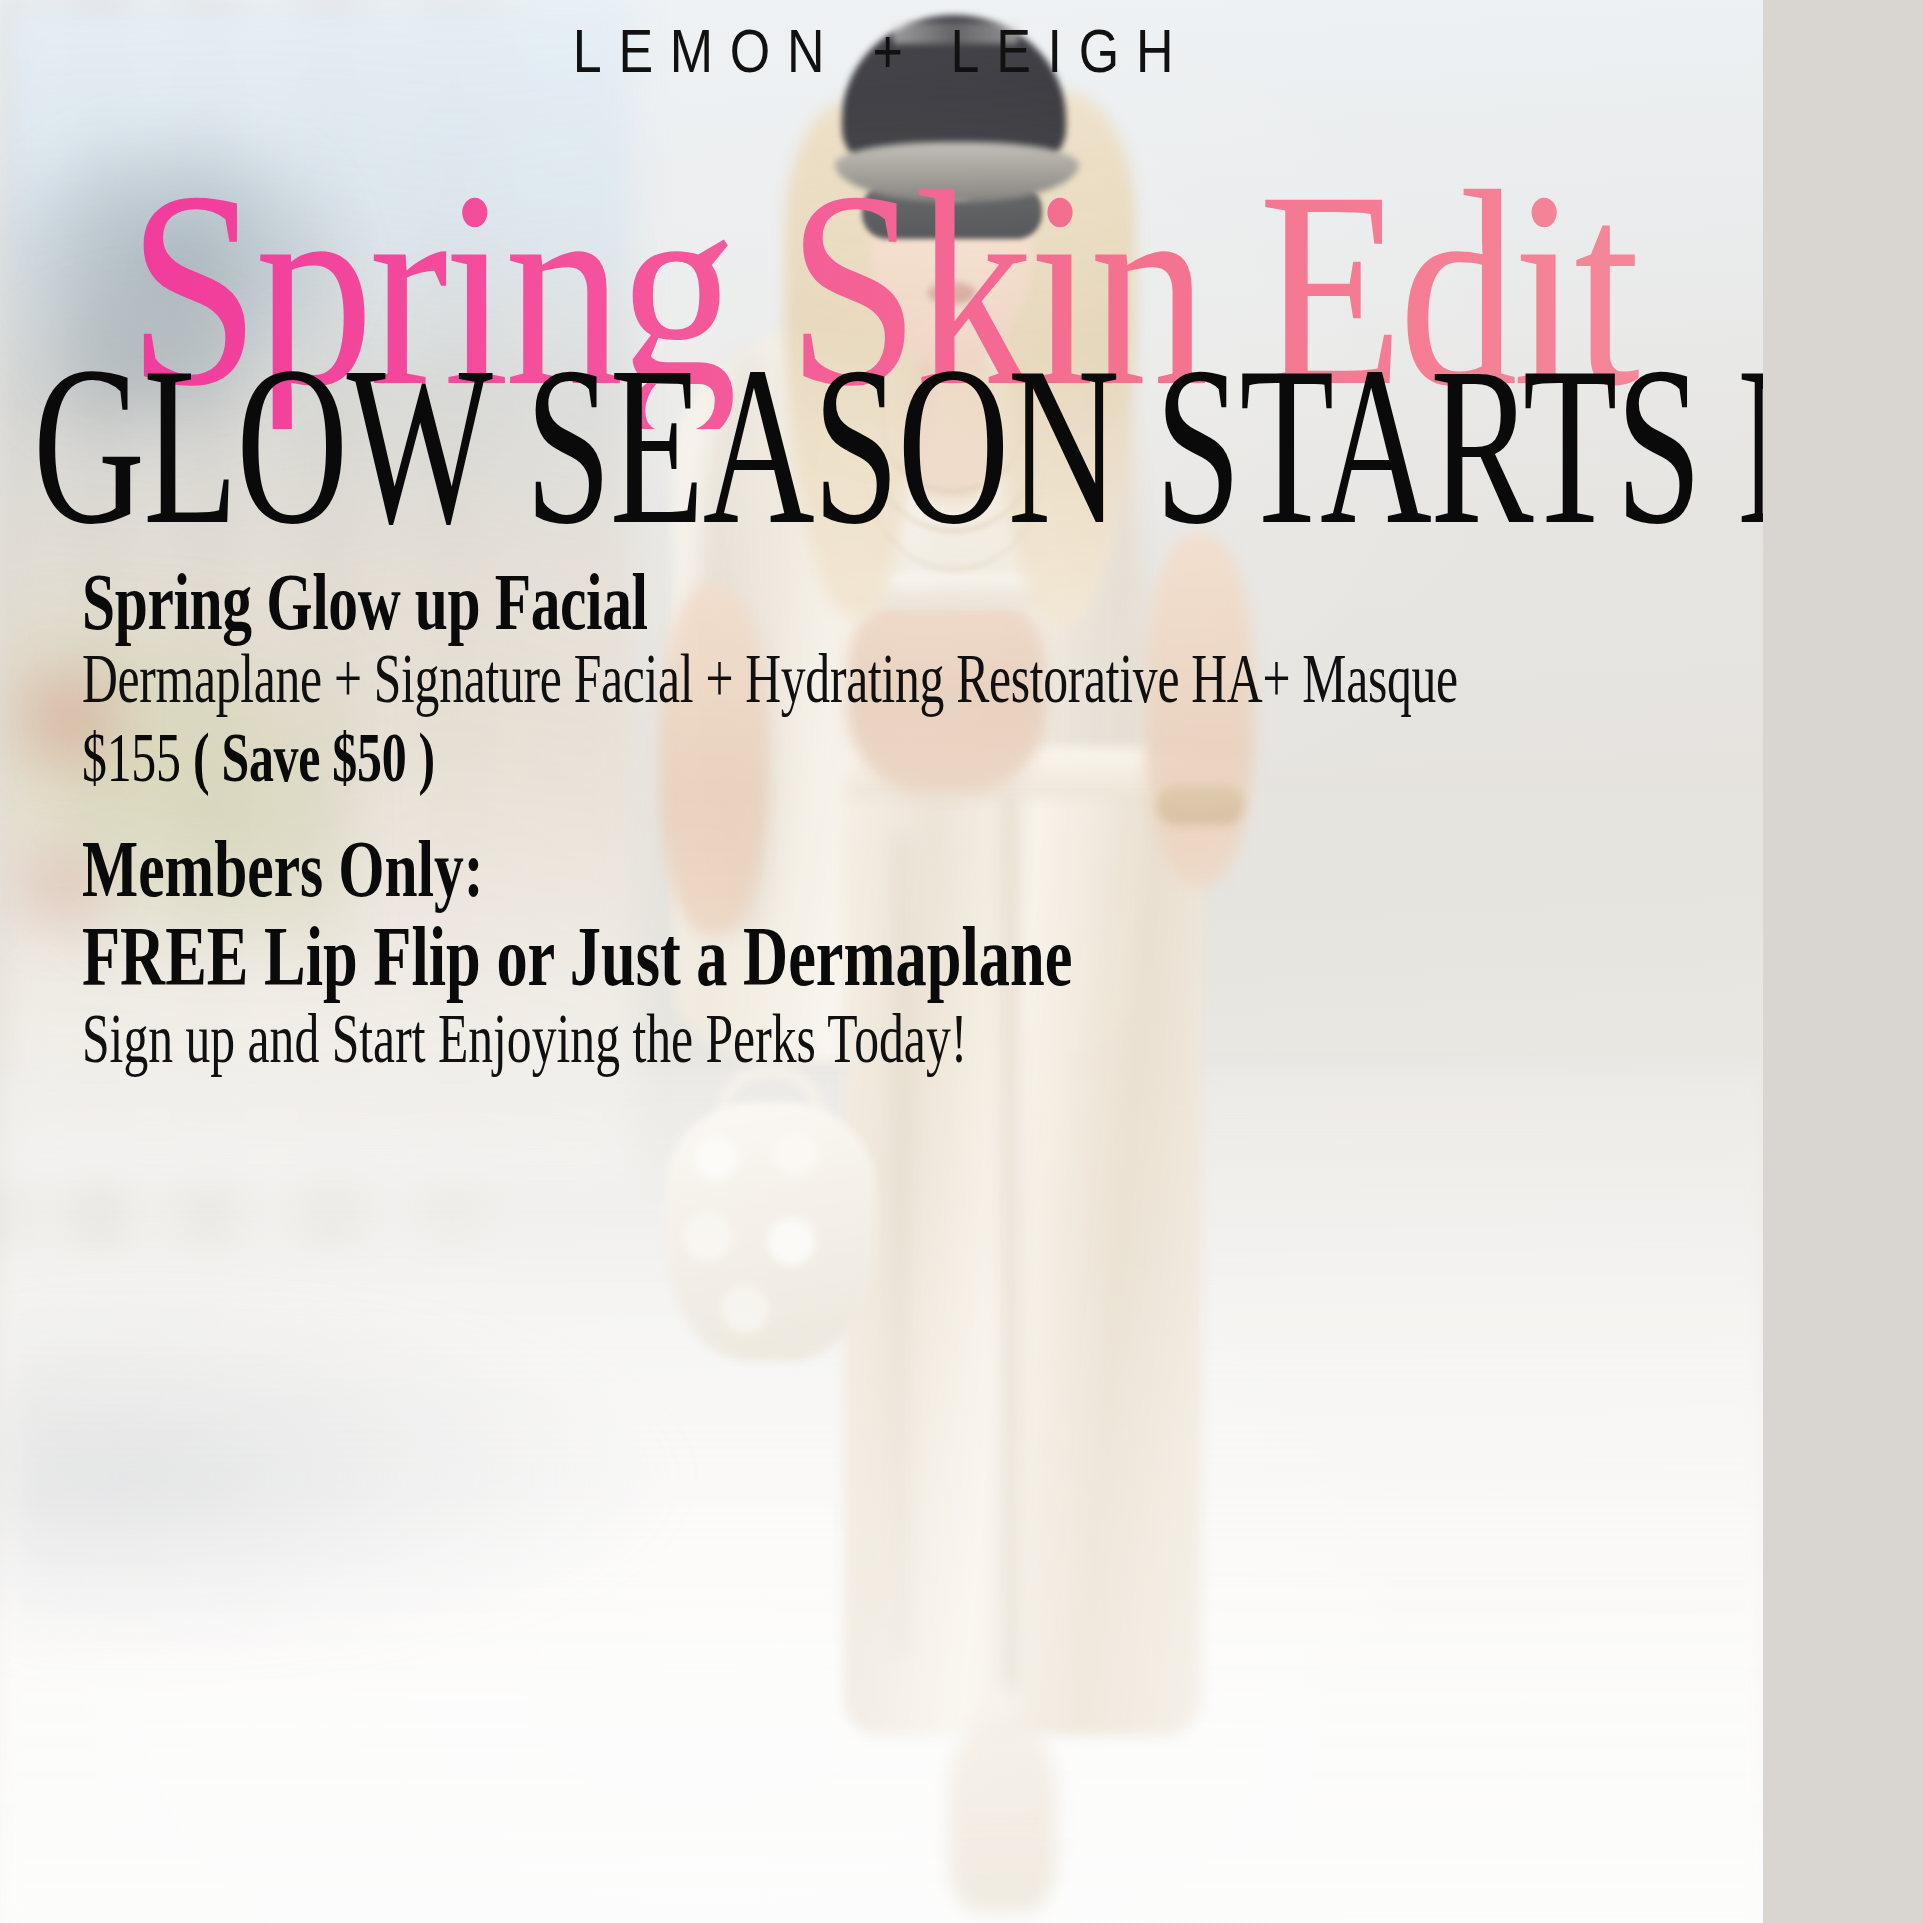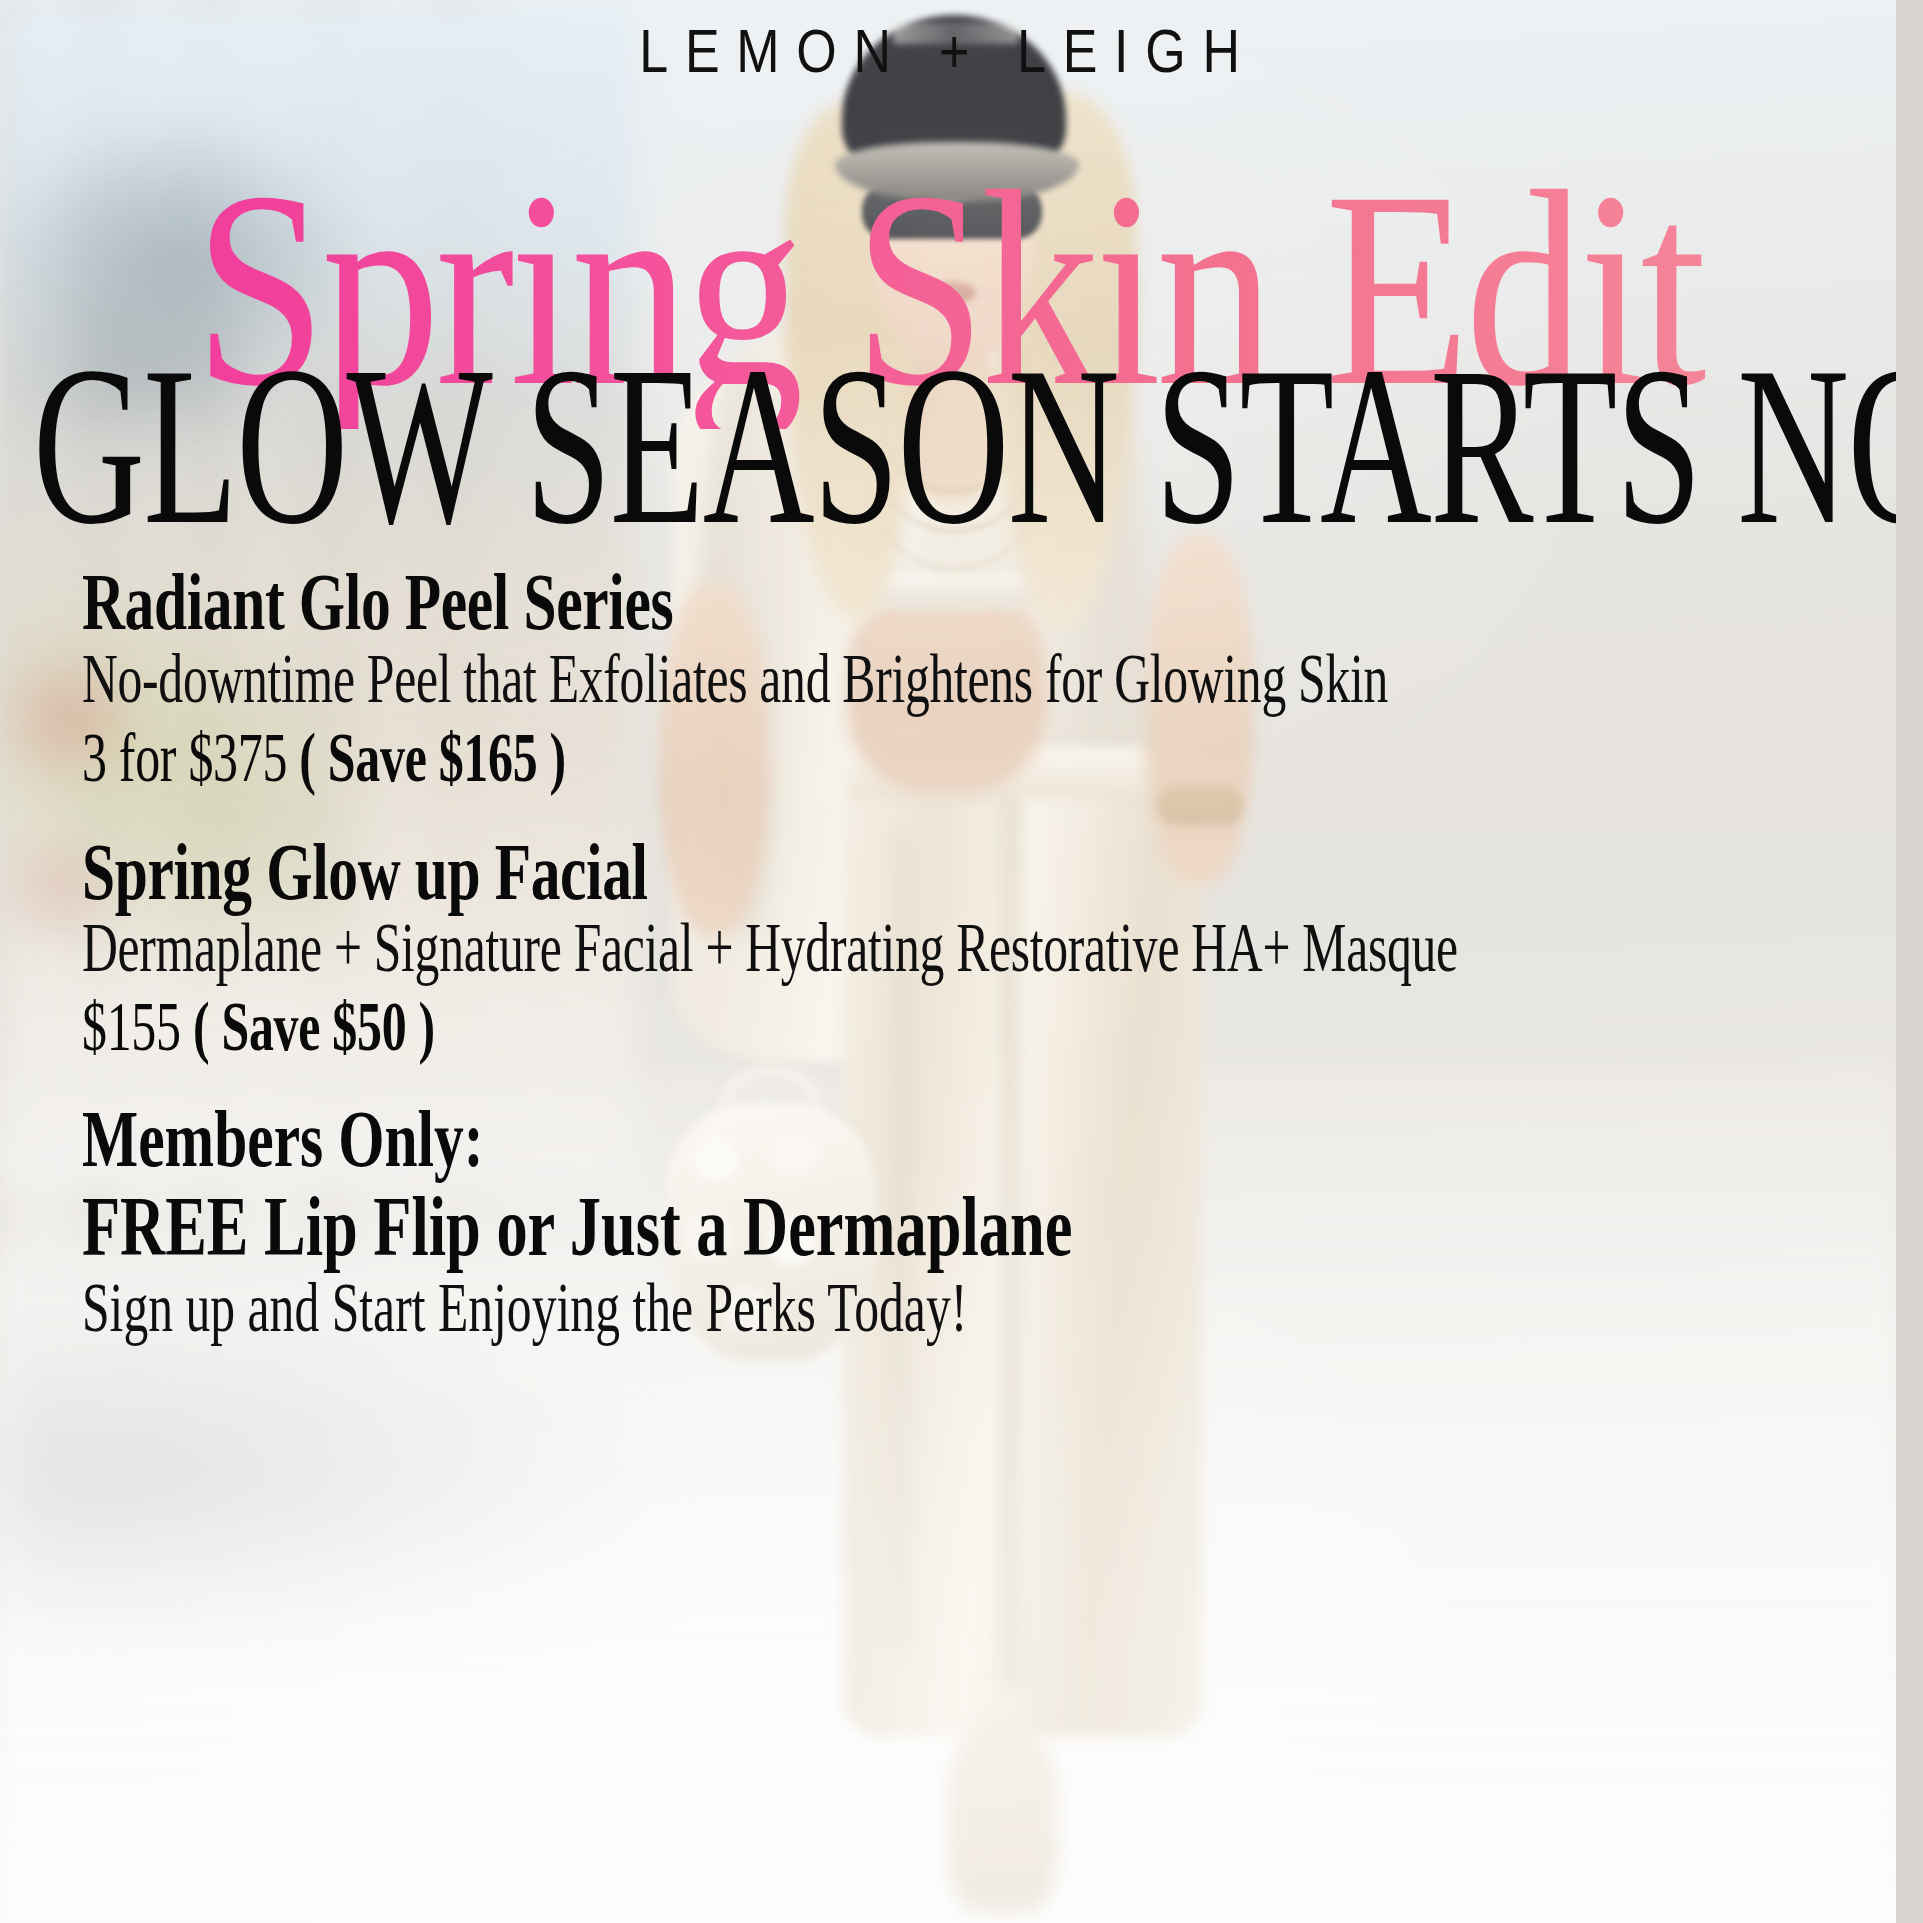--- a/index.html
+++ b/index.html
@@ -6,21 +6,21 @@
 
   html, body {
     width:1924px; height:1924px;
     background:#d9d6d1;
     font-family:"Liberation Serif", serif;
     overflow:hidden;
   }
 
   #poster {
     position:relative;
-    width:1896px; height:1924px;
+    width:1763px; height:1924px;
     overflow:hidden;
     background:#e7e4df;
   }
 
   
   .bg-layer { position:absolute; inset:0; }
 
   
   .bg-base {
     background:
@@ -582,25 +582,20 @@
   <div class="content">
 
     <div class="brand">LEMON  +  LEIGH</div>
 
     <div class="title-script">Spring Skin Edit</div>
 
     <div class="headline">GLOW SEASON STARTS NOW</div>
 
     <div class="offers">
 
-      <div class="offer" id="offer-1">
-        <div class="offer-name">Radiant Glo Peel Series</div>
-        <div class="offer-desc">No-downtime Peel that Exfoliates and Brightens for Glowing Skin</div>
-        <div class="offer-price"><span>3 for $375 </span><span class="save">( Save $165 )</span></div>
-      </div>
 
 
       <div class="offer" id="offer-3">
         <div class="offer-name">Spring Glow up Facial</div>
         <div class="offer-desc">Dermaplane + Signature Facial + Hydrating Restorative HA+ Masque</div>
         <div class="offer-price"><span>$155 </span><span class="save">( Save $50 )</span></div>
       </div>
 
       <div class="members">
         <div class="members-label">Members Only:</div>

